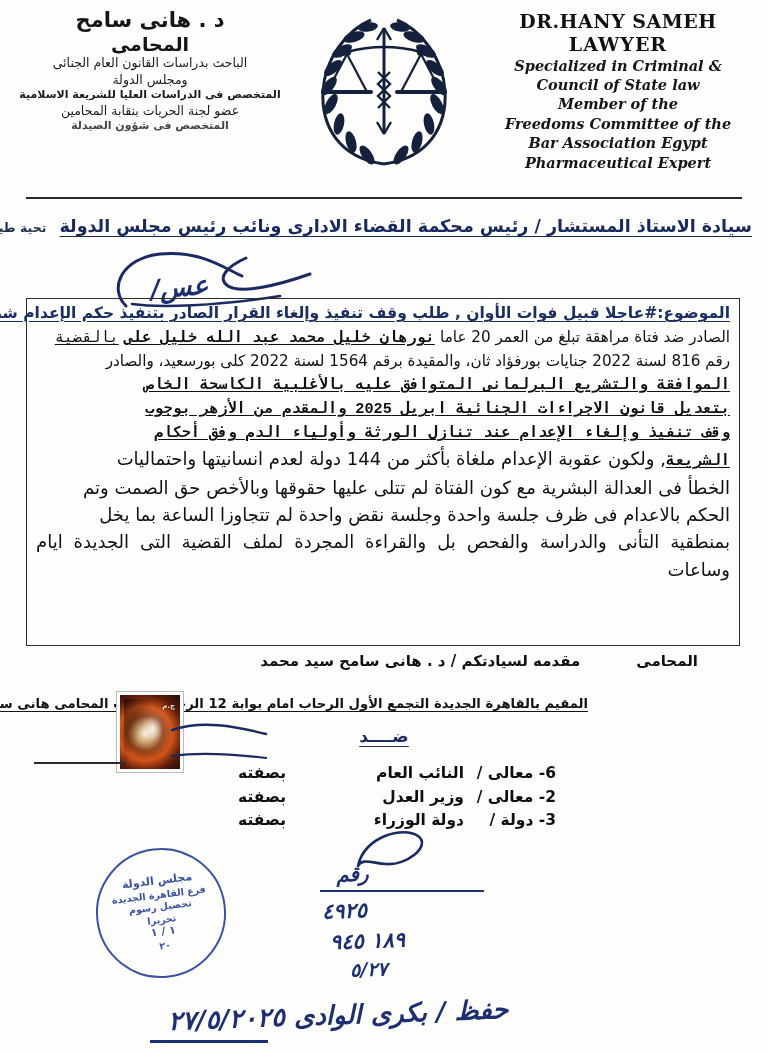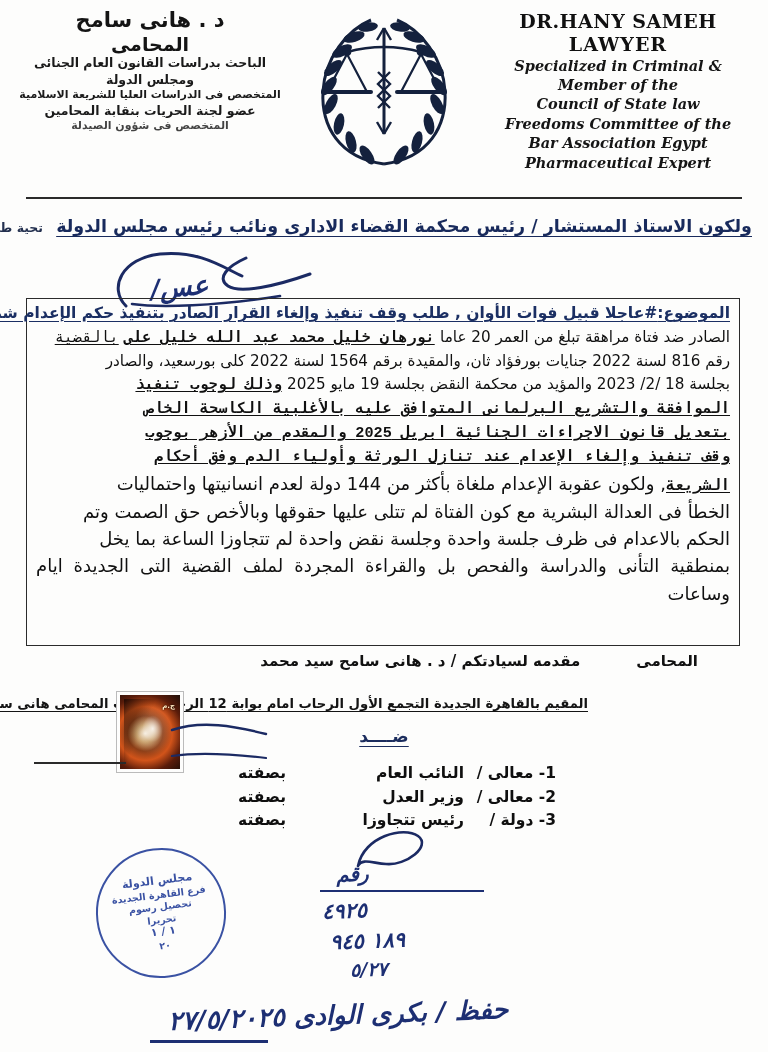--- a/index.html
+++ b/index.html
@@ -43,21 +43,21 @@
     font-family: "DejaVu Sans", sans-serif;
   }
   .lh-ar .role {
     font-size: 19px;
     font-weight: bold;
     margin-top: 1px;
     color: #141414;
   }
   .lh-ar .ln {
     font-size: 12.5px;
-    font-weight: bold;
+    font-weight: normal;
     line-height: 1.32;
     color: #1a1a1a;
   }
   .lh-ar .ln.small {
     font-size: 11px;
     font-weight: bold;
   }
   .lh-ar .ln.faint {
     opacity: 0.82;
   }
@@ -379,32 +379,32 @@
           <path d="M14 86 L62 86" stroke-width="4" stroke-linecap="round"></path>
           <path d="M88 86 L136 86" stroke-width="4" stroke-linecap="round"></path>
         </g>
       </svg>
     </div>
 
     <div class="lh-en">
       <div class="name">DR.HANY SAMEH</div>
       <div class="role">LAWYER</div>
       <div class="ln">Specialized in Criminal &amp;</div>
+      <div class="ln">Council of State law</div>
       <div class="ln">Member of the</div>
-      <div class="ln">Council of State law</div>
       <div class="ln">Freedoms Committee of the</div>
       <div class="ln">Bar Association Egypt</div>
       <div class="ln">Pharmaceutical  Expert</div>
     </div>
   </div>
 
   <div class="hr-head"></div>
 
   <div class="recipient">
-    <span class="main">ولكون الاستاذ المستشار / رئيس محكمة القضاء الادارى ونائب رئيس مجلس الدولة</span>
+    <span class="main">سيادة الاستاذ المستشار / رئيس محكمة القضاء الادارى ونائب رئيس مجلس الدولة</span>
     <span class="greet">تحية طيبة وبعد ...</span>
   </div>
 
   <svg class="ink" style="top:244px; left:96px;" width="330" height="70">
     <path d="M30 62 C12 44 26 14 64 10 C104 6 128 24 146 32" stroke="#1b2a63" stroke-width="3" fill="none" stroke-linecap="round"></path>
     <path d="M150 14 C132 22 120 34 132 42 C144 50 180 42 214 30" stroke="#1b2a63" stroke-width="3" fill="none" stroke-linecap="round"></path>
     <path d="M36 60 C64 64 120 62 184 52" stroke="#1b2a63" stroke-width="2.6" fill="none" stroke-linecap="round"></path>
   </svg>
   <div class="hw hw-initial">عس/</div>
 
@@ -416,24 +416,20 @@
     <div class="para">
       <span class="plain">الصادر ضد فتاة مراهقة تبلغ من العمر 20 عاما</span>
       <span class="u">نورهان خليل محمد عبد الله خليل على</span>
       <span class="plain u">بالقضية</span>
     </div>
 
     <div class="para">
       <span class="plain">رقم 816 لسنة 2022 جنايات بورفؤاد ثان، والمقيدة برقم 1564 لسنة 2022 كلى بورسعيد، والصادر</span>
     </div>
 
-    <div class="para">
-      <span class="plain">بجلسة 18 /2/ 2023 والمؤيد من محكمة النقض بجلسة 19 مايو 2025</span>
-      <span class="u">وذلك لوجوب تنفيذ</span>
-    </div>
 
     <div class="para">
       <span class="u">الموافقة والتشريع البرلمانى المتوافق عليه بالأغلبية الكاسحة الخاص</span>
     </div>
 
     <div class="para">
       <span class="u">بتعديل قانون الاجراءات الجنائية ابريل  2025 والمقدم من الأزهر بوجوب</span>
     </div>
 
     <div class="para">
@@ -474,32 +470,32 @@
     <path d="M2 56 C30 52 62 54 96 58" stroke="#1b2a63" stroke-width="2.2" fill="none" stroke-linecap="round"></path>
   </svg>
 
   <div class="against">
     <span class="word">ضــــد</span>
   </div>
   <div class="hw-line hw-line-c"></div>
 
   <div class="respondents">
     <div class="resp-row">
-      <span class="idx">1-  معالى /</span>
+      <span class="idx">6-  معالى /</span>
       <span class="name">النائب العام</span>
       <span class="cap">بصفته</span>
     </div>
     <div class="resp-row">
       <span class="idx">2- معالى  /</span>
       <span class="name">وزير العدل</span>
       <span class="cap">بصفته</span>
     </div>
     <div class="resp-row">
       <span class="idx">3- دولة   /</span>
-      <span class="name">رئيس تتجاوزا</span>
+      <span class="name">دولة الوزراء</span>
       <span class="cap">بصفته</span>
     </div>
   </div>
 
   <svg class="ink" style="top:820px; left:352px;" width="90" height="60">
     <path d="M6 46 C12 16 52 6 66 16 C80 26 54 46 34 44 C20 43 10 38 6 46" stroke="#1b2a63" stroke-width="2.6" fill="none" stroke-linecap="round"></path>
   </svg>
 
   <div class="seal">
     <div class="txt">

